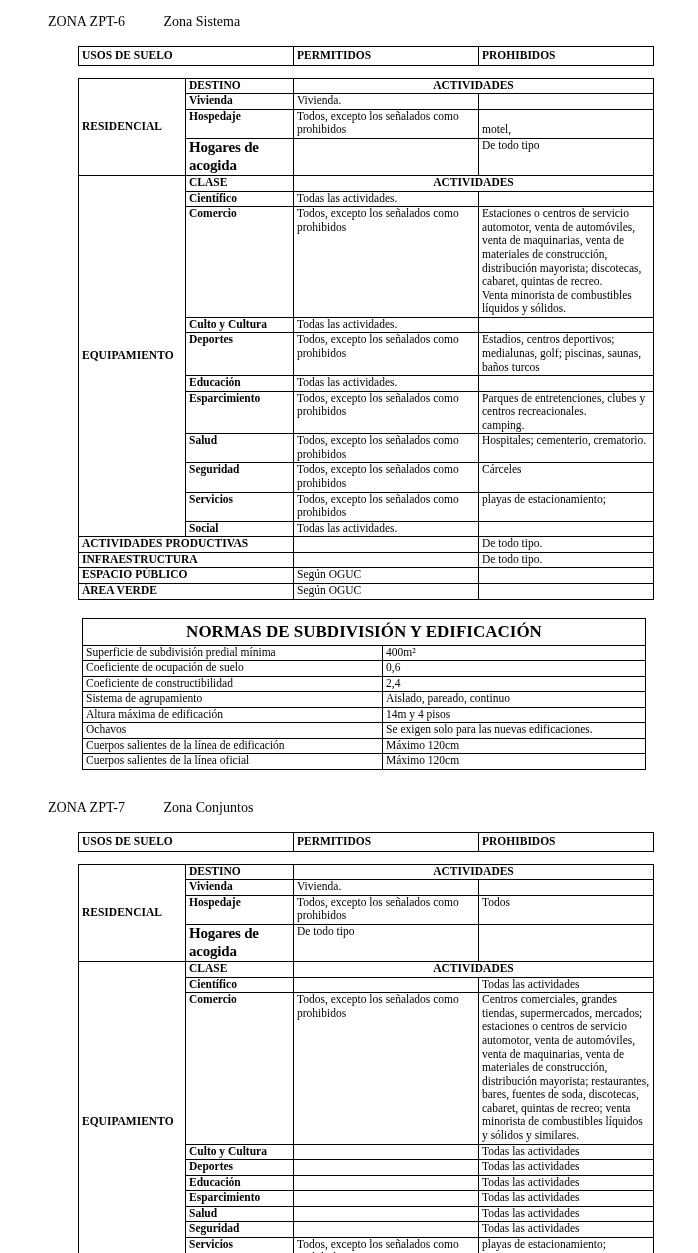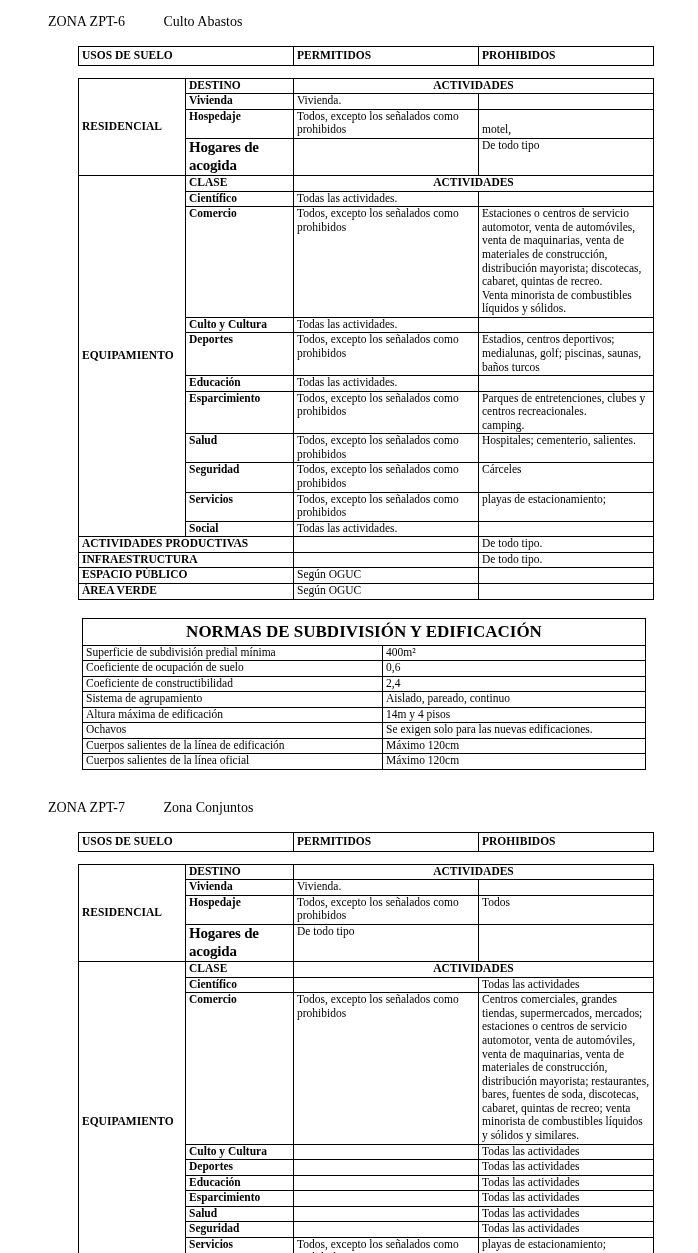--- a/index.html
+++ b/index.html
@@ -47,21 +47,21 @@
   .normas .title-cell { text-align: center; font-size: 17px; padding: 3px; }
   .normas td.val { text-align: left; }
 </style>
 </head>
 <body>
 
 <div class="page">
 
   <div class="zone-title">
     <span class="code">ZONA ZPT-6</span>
-    <span>Culto Abastos</span>
+    <span>Zona Sistema</span>
   </div>
 
   <table class="usos head">
     <colgroup>
         <col class="c1">
         <col class="c2">
         <col class="c3">
         <col class="c4">
       </colgroup>
     <tbody>
@@ -135,21 +135,21 @@
       </tr>
       <tr>
         <td class="b">Esparcimiento</td>
         <td>Todos, excepto los señalados como prohibidos</td>
         <td>Parques de entretenciones, clubes y centros recreacionales.
 camping.</td>
       </tr>
       <tr>
         <td class="b">Salud</td>
         <td>Todos, excepto los señalados como prohibidos</td>
-        <td>Hospitales; cementerio, salientes.</td>
+        <td>Hospitales; cementerio, crematorio.</td>
       </tr>
       <tr>
         <td class="b">Seguridad</td>
         <td>Todos, excepto los señalados como prohibidos</td>
         <td>Cárceles</td>
       </tr>
       <tr>
         <td class="b">Servicios</td>
         <td>Todos, excepto los señalados como prohibidos</td>
         <td>playas de estacionamiento;</td>

